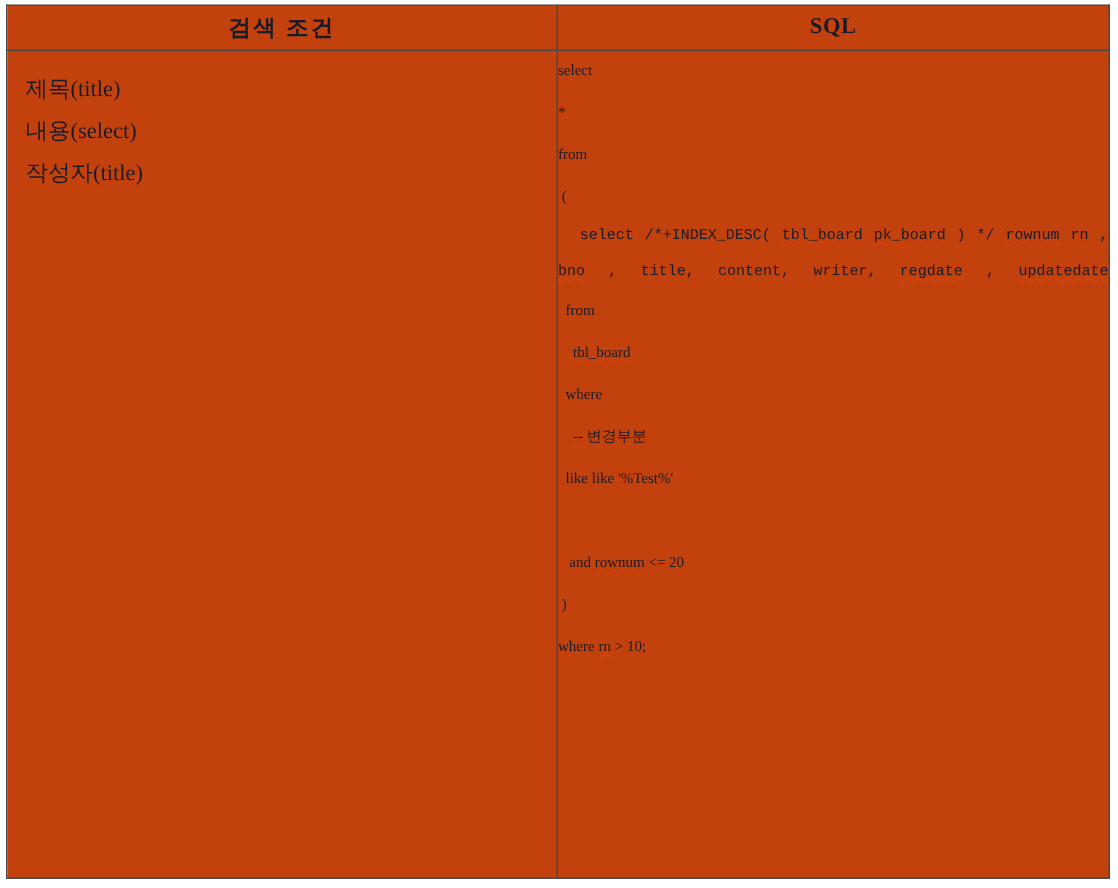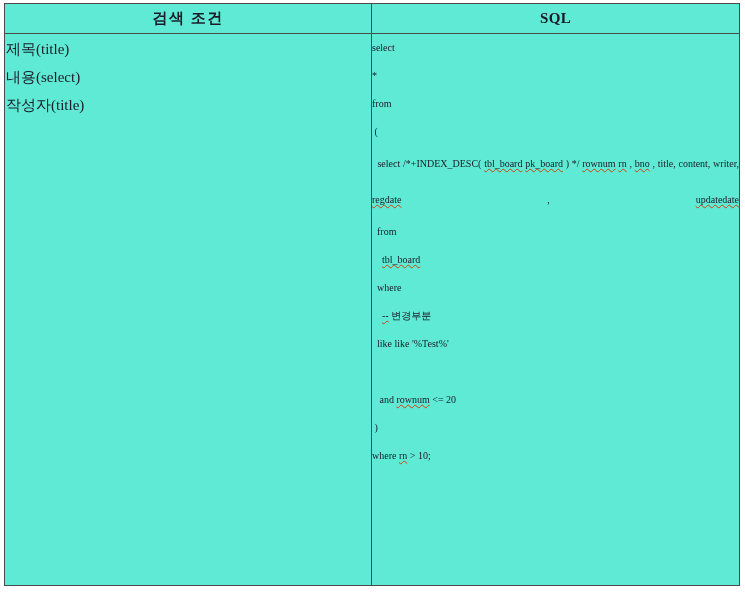--- a/index.html
+++ b/index.html
@@ -32,21 +32,21 @@
     height: 583px;
     border-collapse: collapse;
     table-layout: fixed;
     background: #ffffff;
   }
   table.sql-table th,
   table.sql-table td {
     border: 1.3px solid #4a4a4a;
     padding: 0;
     vertical-align: top;
-    background: #5eead4;
+    background: #c2410c;
   }
 
   col.col-cond { width: 367px; }
   col.col-sql  { width: 368px; }
 
   
   tr.header-row th {
     height: 28px;
     text-align: center;
     vertical-align: middle;
@@ -56,21 +56,21 @@
     padding-bottom: 1px;
   }
   .hdr-cond-text { letter-spacing: 1.5px; }
 
   
   td.cond-cell {
     padding: 5px 0 0 4px;
   }
   .cond-list {
     list-style: none;
-    margin: 1px;
+    margin: 12px;
     padding: 0;
   }
   .cond-list li {
     font-size: 15px;
     line-height: 28px;
     height: 28px;
     white-space: nowrap;
   }
 
   
@@ -87,21 +87,22 @@
     overflow: visible;
   }
   .sql-line.blank { white-space: normal; }
 
   
   .sql-para {
     text-align: justify;
     text-align-last: justify;
     white-space: normal;
     word-spacing: 0px;
-    line-height: 36px;
+    line-height: 24px;
+    font-family: Liberation Mono, monospace;
   }
   .sql-para .seg-indent { white-space: pre; }
 
   
   .sq {
     text-decoration: underline wavy #d2420c;
     text-decoration-skip-ink: none;
     text-underline-offset: 1px;
   }
 </style>

